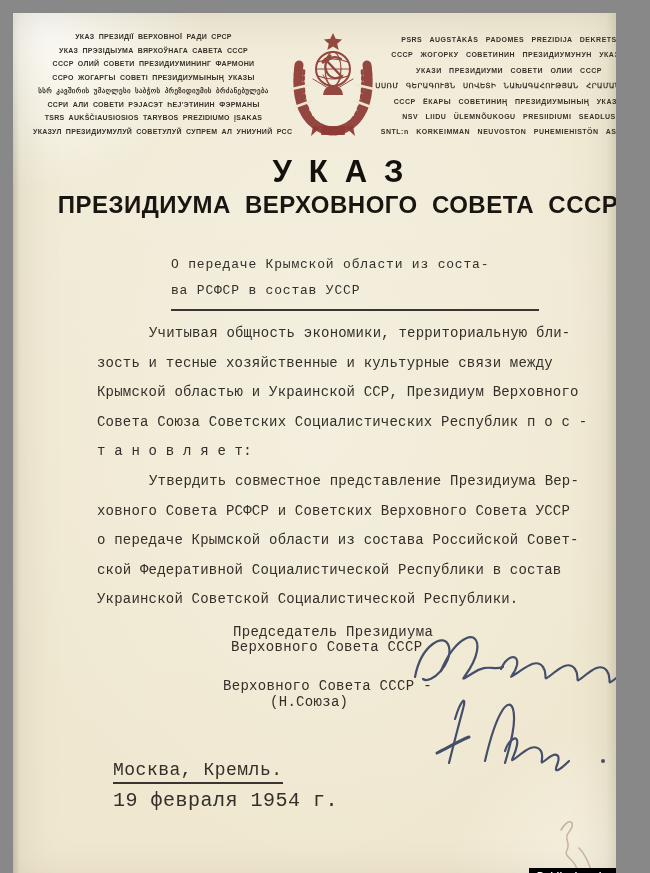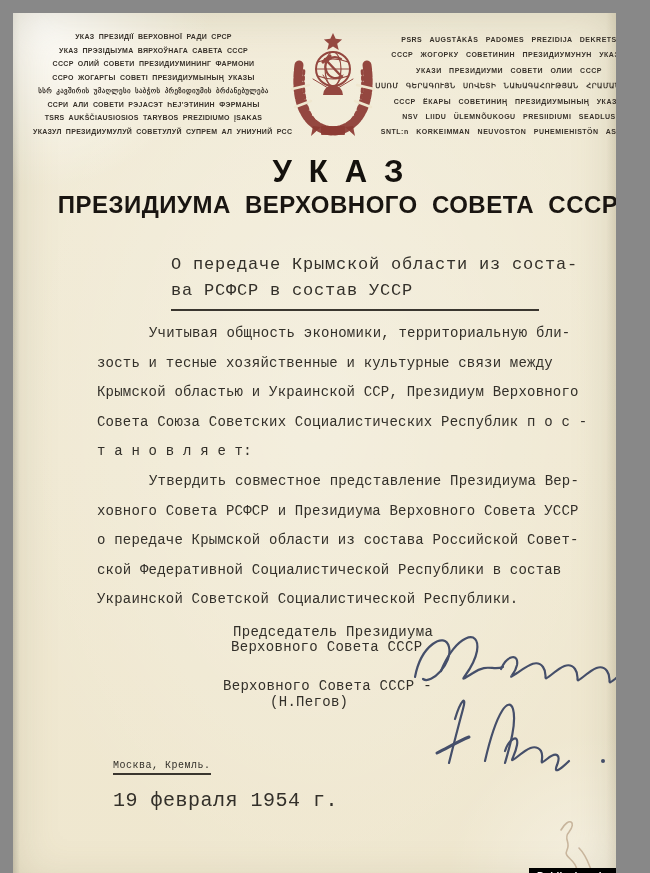--- a/index.html
+++ b/index.html
@@ -28,33 +28,33 @@
   .hdr-line{white-space:nowrap;overflow:visible;}
   
   .title{left:0;top:141px;width:650px;text-align:center;
          font-size:31px;font-weight:bold;color:#14110d;
          letter-spacing:17px;padding-left:17px;box-sizing:border-box;}
   .subtitle{left:0;top:178px;width:650px;text-align:center;
             font-size:24px;font-weight:bold;color:#191511;
             letter-spacing:.5px;word-spacing:7px;}
   
   .tw{font-family:"Liberation Mono",monospace;color:#33302a;}
-  .subject{left:158px;top:239px;width:368px;font-size:17px;line-height:26px;
+  .subject{left:158px;top:239px;width:368px;font-size:13px;line-height:26px;
            letter-spacing:.8px;border-bottom:2px solid #3a362f;padding-bottom:5px;}
   .bodyp{left:84px;width:505px;font-size:14px;line-height:29.5px;letter-spacing:.2px;}
   .p1{top:306px;} .p2{top:454px;}
   .indent{padding-left:52px;}
   .bline{white-space:nowrap;}
   
   .sigblock{left:210px;top:612px;font-size:14px;line-height:15.2px;letter-spacing:.3px;}
   .sig-gap{height:24px;}
   .ind10{padding-left:10px;} .ind8{padding-left:8px;} .ind46{padding-left:46px;}
   .ind22{padding-left:22px;} .ind47{padding-left:47px;}
   
-  .place{left:100px;top:747px;font-size:10px;letter-spacing:.5px;
+  .place{left:100px;top:747px;font-size:18px;letter-spacing:.5px;
          border-bottom:2px solid #3a362f;padding-bottom:2px;}
   .date{left:100px;top:776px;font-size:20px;letter-spacing:.5px;}
   
   .badge{right:0;bottom:0;background:#000;color:#fff;
          font-size:10px;font-weight:bold;letter-spacing:.2px;
          padding:3px 8px 4px 8px;}
   svg{display:block;}
 </style>
 </head>
 <body>
@@ -123,32 +123,32 @@
   <div class="abs tw bodyp p1">
     <div class="bline indent">Учитывая общность экономики, территориальную бли-</div>
     <div class="bline">зость и тесные хозяйственные и культурные связи между</div>
     <div class="bline">Крымской областью и Украинской ССР, Президиум Верховного</div>
     <div class="bline">Совета Союза Советских Социалистических Республик  п о с -</div>
     <div class="bline">т а н о в л я е т:</div>
   </div>
 
   <div class="abs tw bodyp p2">
     <div class="bline indent">Утвердить совместное представление Президиума Вер-</div>
-    <div class="bline">ховного Совета РСФСР и Президиума Верховного Совета УССР</div>
+    <div class="bline">ховного Совета РСФСР и Советских Верховного Совета УССР</div>
     <div class="bline">о передаче Крымской области из состава Российской Совет-</div>
     <div class="bline">ской Федеративной Социалистической Республики в состав</div>
     <div class="bline">Украинской Советской Социалистической Республики.</div>
   </div>
 
   <div class="abs tw sigblock">
     <div class="bline ind10">Председатель Президиума</div>
     <div class="bline ind8">Верховного Совета СССР</div>
     <div class="sig-gap"></div>
     <div class="bline">Верховного Совета СССР -</div>
-    <div class="bline ind47">(Н.Пегов)</div>
+    <div class="bline ind47">(Н.Союза)</div>
   </div>
 
   <svg class="abs" style="left:380px;top:598px;" width="270" height="200" viewBox="0 0 270 200">
     <g stroke="#2e3a5c" stroke-width="2.2" fill="none" stroke-linecap="round" opacity="0.88">
       <g>
         <path d="M22,66 C28,34 52,20 56,36 C60,52 38,74 30,68"></path>
         <path d="M48,60 C62,24 88,16 84,40 C80,62 58,76 80,62 C94,52 100,60 110,56"></path>
         <path d="M108,58 C114,44 126,42 124,54 C122,64 112,70 124,62 C136,54 144,48 150,56 C156,64 148,72 158,64 C168,56 176,50 182,58 C188,66 180,74 190,66 C200,58 208,52 214,60 C220,68 212,76 222,68 C230,61 238,56 240,62"></path>
         <path d="M236,60 C252,46 262,52 250,62 C240,70 228,66 236,78 C243,88 230,92 237,102 C243,110 231,116 238,128 C244,138 234,146 241,158 C247,168 252,176 258,186"></path>
         <circle cx="247" cy="83" r="2" fill="#2e3a5c" stroke="none"></circle>

